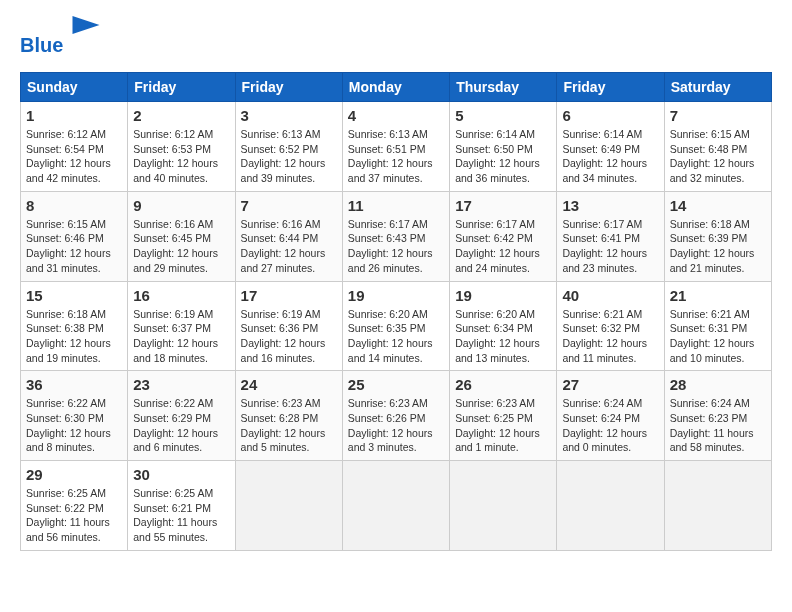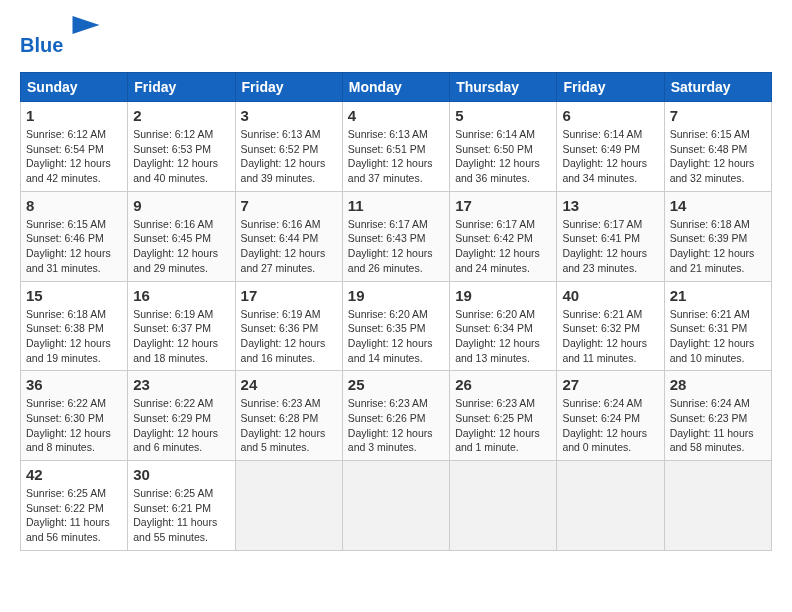--- a/index.html
+++ b/index.html
@@ -281,21 +281,21 @@
         </td>
         <td>
           <span class="day-num">28</span>
           <span style="line-height: 1.4; display: block; white-space: pre-line;">Sunrise: 6:24 AM
 Sunset: 6:23 PM
 Daylight: 11 hours and 58 minutes.</span>
         </td>
       </tr>
       <tr>
         <td>
-          <span class="day-num">42</span>
+          <span class="day-num">29</span>
           <span style="line-height: 1.4; display: block; white-space: pre-line;">Sunrise: 6:25 AM
 Sunset: 6:22 PM
 Daylight: 11 hours and 56 minutes.</span>
         </td>
         <td>
           <span class="day-num">30</span>
           <span style="line-height: 1.4; display: block; white-space: pre-line;">Sunrise: 6:25 AM
 Sunset: 6:21 PM
 Daylight: 11 hours and 55 minutes.</span>
         </td>

